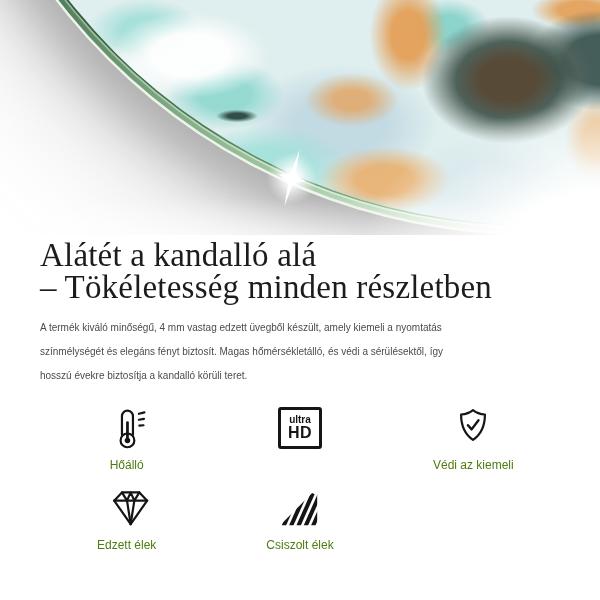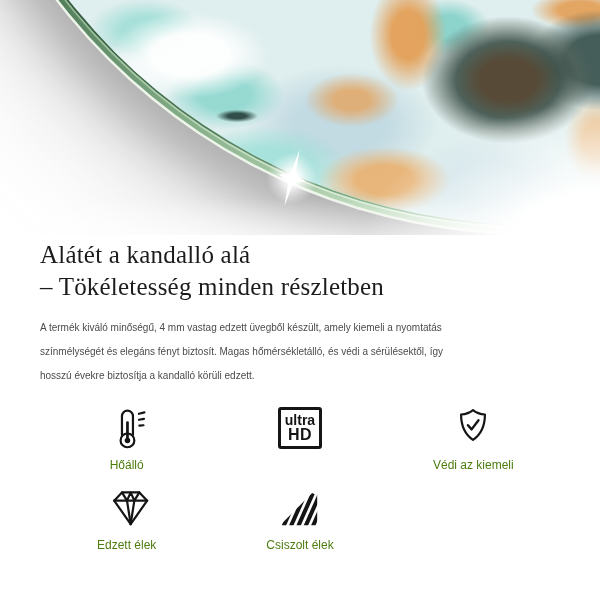--- a/index.html
+++ b/index.html
@@ -41,34 +41,34 @@
   .photo-fade{background:
       radial-gradient(ellipse 340px 210px at 102% 110%, #fff 32%, rgba(255,255,255,0) 75%),
       linear-gradient(to bottom, rgba(255,255,255,0) 84%, rgba(255,255,255,.5) 100%);}
   .sparkle{position:absolute;left:262px;top:148px;width:60px;height:60px;
     background:radial-gradient(circle at 50% 50%, rgba(255,255,255,.95) 0 10%, rgba(255,255,255,0) 60%);}
   .sparkle svg{filter:drop-shadow(0 0 5px rgba(255,255,255,.95));}
 
   
   .content{padding:0 40px;}
   .title{padding-top:4px;font-family:"Liberation Serif","DejaVu Serif",serif;font-weight:400;
-    font-size:25px;line-height:32px;color:#1c1c1e;letter-spacing:.2px;}
+    font-size:33px;line-height:32px;color:#1c1c1e;letter-spacing:.2px;}
   .title div{white-space:nowrap;}
   .desc{margin-top:13px;font-size:10px;line-height:24px;color:#4b4b4d;}
   .desc div{white-space:nowrap;}
 
   
   .features{margin-top:18px;display:grid;grid-template-columns:1fr 1fr 1fr;row-gap:14px;}
   .feature{display:flex;flex-direction:column;align-items:center;text-align:center;}
   .icon-wrap{height:44px;display:flex;align-items:center;justify-content:center;}
   .feature .label{margin-top:8px;font-size:12px;color:#4d7c0f;}
   .icon-svg{stroke:#151515;fill:none;stroke-width:2.4;stroke-linecap:round;}
   .hd-box{width:38px;height:36px;border:3px solid #151515;border-radius:3px;display:flex;
     flex-direction:column;align-items:center;justify-content:center;line-height:1;color:#151515;}
-  .hd-top{font-size:14px;font-weight:700;}
+  .hd-top{font-size:10px;font-weight:700;}
   .hd-bottom{font-size:16px;font-weight:700;letter-spacing:.5px;}
 </style>
 </head>
 <body>
 
 <div class="page">
 
   <div class="photo">
     <div class="disc-shadow"></div>
     <div class="rim-a"></div>
@@ -86,21 +86,21 @@
 
   <div class="content">
     <h1 class="title" style="margin:0;">
       <div>Alátét a kandalló alá</div>
       <div>– Tökéletesség minden részletben</div>
     </h1>
 
     <div class="desc">
       <div>A termék kiváló minőségű, 4 mm vastag edzett üvegből készült, amely kiemeli a nyomtatás</div>
       <div>színmélységét és elegáns fényt biztosít. Magas hőmérsékletálló, és védi a sérülésektől, így</div>
-      <div>hosszú évekre biztosítja a kandalló körüli edzett.</div>
+      <div>hosszú évekre biztosítja a kandalló körüli teret.</div>
     </div>
 
     <div class="features">
 
       <div class="feature">
         <div class="icon-wrap">
           <svg class="icon-svg" width="44" height="44" viewBox="0 0 48 48">
             <circle cx="24.5" cy="37.5" r="7.5"></circle>
             <path d="M18.5 31.5 V11 a6 6 0 0 1 12 0 V31.5" fill="none"></path>
             <line x1="24.5" y1="18" x2="24.5" y2="34" stroke-width="3"></line>

